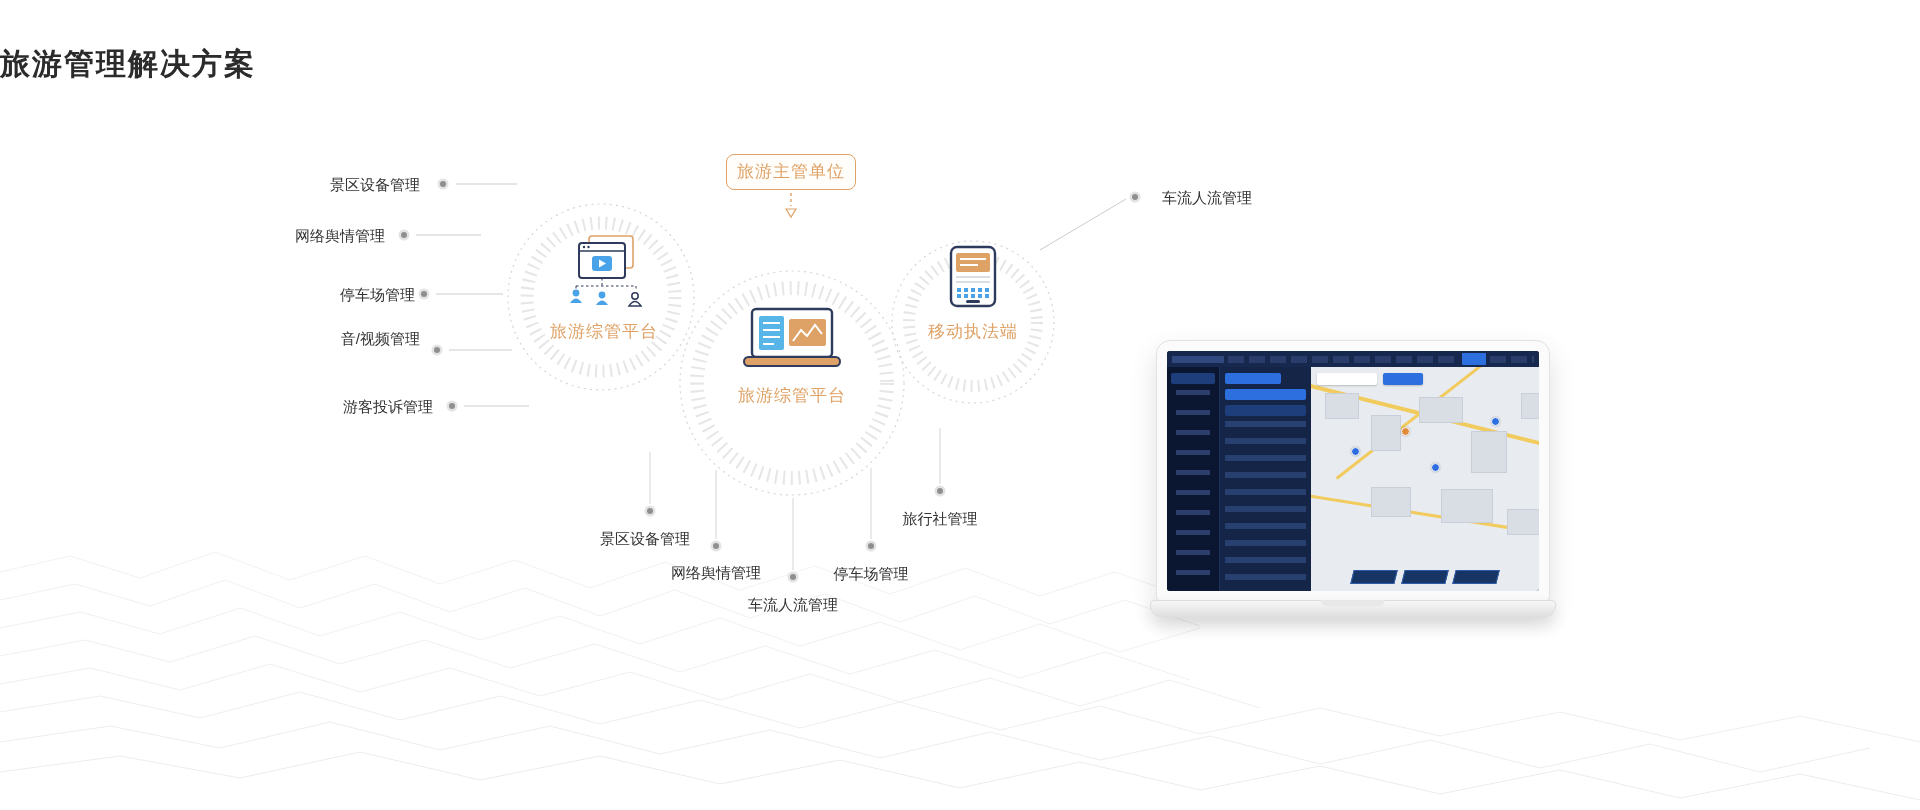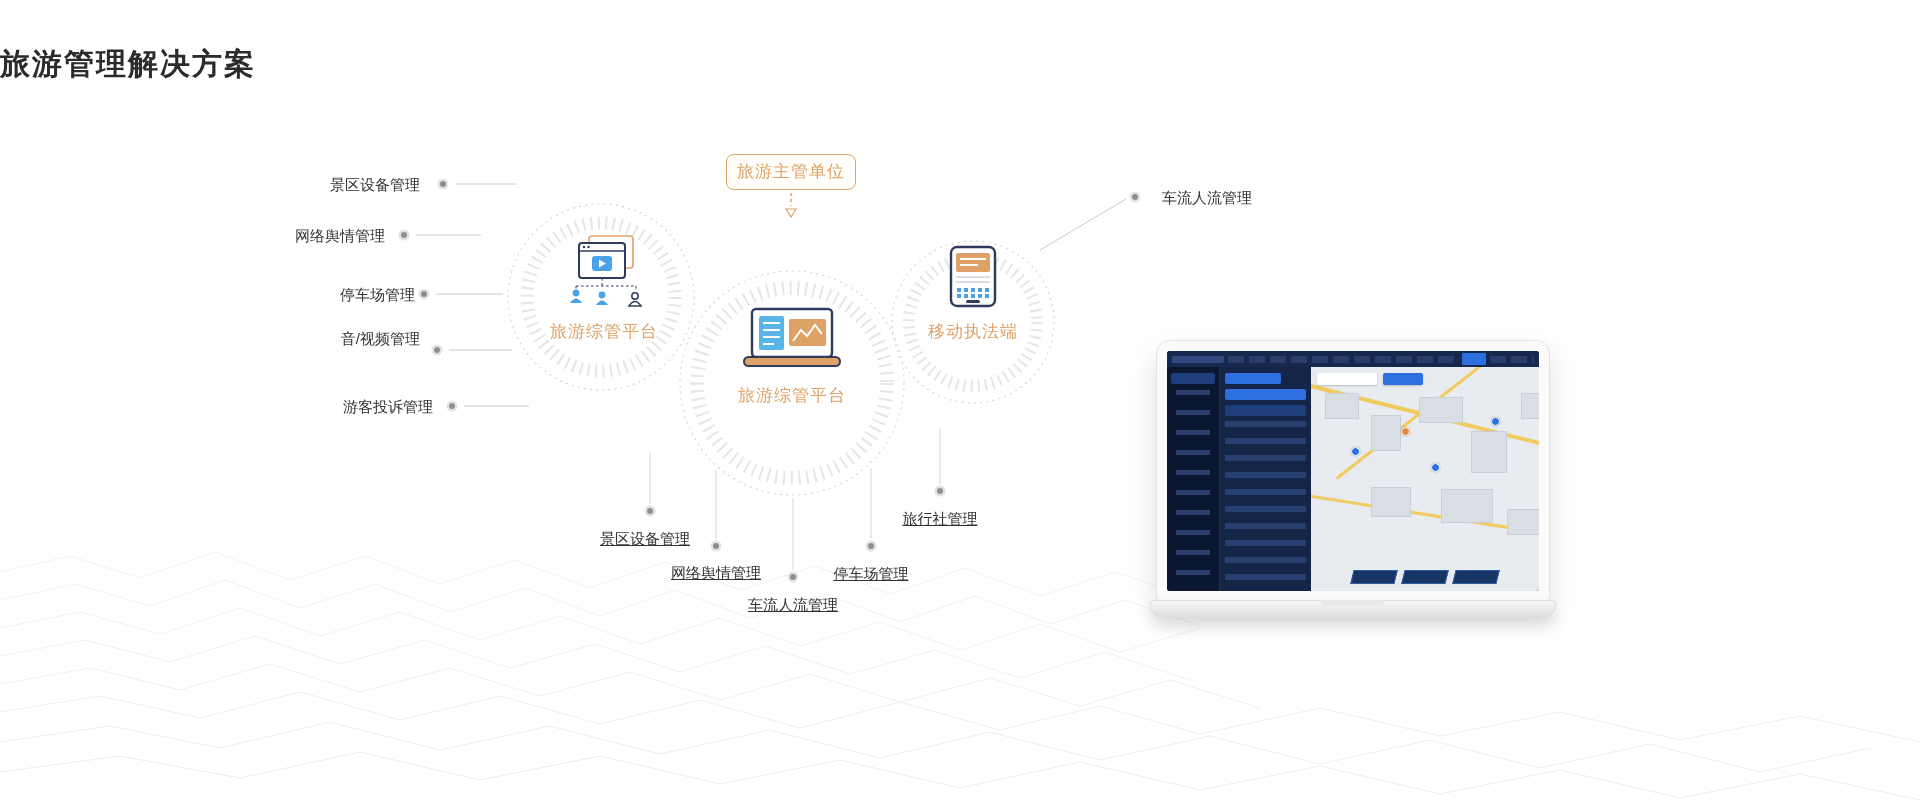--- a/index.html
+++ b/index.html
@@ -8,21 +8,21 @@
     font-family:"Liberation Sans","DejaVu Sans",sans-serif;
   }
   .abs{position:absolute;}
   
   .header-wrap{left:0;top:0;width:1570px;text-align:left;}
   .page-title{margin:0;padding-top:44px;font-size:30px;font-weight:700;color:#2b2b2b;letter-spacing:2px;}
   .page-subtitle{margin:0;padding-top:16px;font-size:19px;color:#4a4a4a;letter-spacing:1px;}
   
   .side-label{position:absolute;font-size:15px;color:#333;white-space:nowrap;}
   .side-label.left{text-align:right;}
-  .bottom-label{position:absolute;transform:translateX(-50%);font-size:15px;color:#333;white-space:nowrap;text-decoration:underline;}
+  .bottom-label{position:absolute;transform:translateX(-50%);font-size:15px;color:#333;white-space:nowrap;}
   .node-label{position:absolute;transform:translateX(-50%);font-size:17px;color:#dfa266;letter-spacing:1px;white-space:nowrap;}
   .authority-box{
     position:absolute;left:726px;top:154px;width:130px;height:36px;line-height:34px;
     border:1px solid #dfa266;border-radius:8px;color:#dfa266;font-size:17px;
     text-align:center;letter-spacing:1px;background:#fffefb;box-sizing:border-box;
   }
   
   .laptop{position:absolute;left:1150px;top:340px;width:406px;height:290px;}
   .laptop-screen{
     position:absolute;left:6px;top:0;width:394px;height:262px;background:#fbfbfb;

